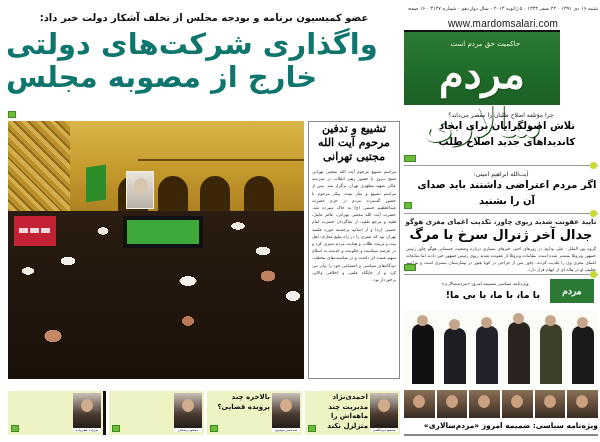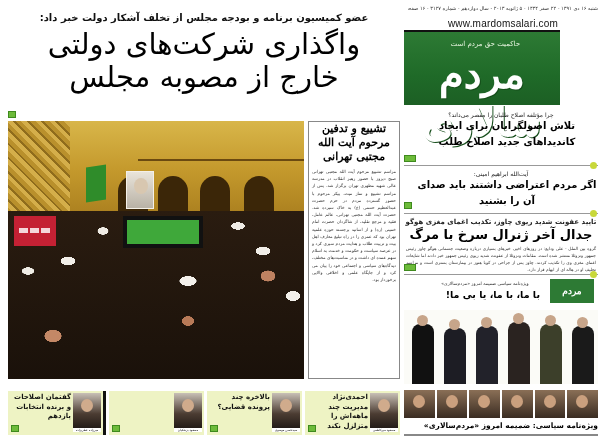--- a/index.html
+++ b/index.html
@@ -10,21 +10,21 @@
 
   
   .dateline { left: 408px; top: 5px; width: 190px; font-size: 5px; color: #333; text-align: center; white-space: nowrap; overflow: hidden; }
   .website { left: 408px; top: 18px; width: 190px; font-size: 10px; font-family: "Liberation Sans", sans-serif; direction: ltr; text-align: center; color: #111; letter-spacing: 0.2px; }
   .masthead { left: 404px; top: 30px; width: 156px; height: 75px; background: linear-gradient(180deg, #2d7a34 0%, #1f6a28 60%, #1c5f24 100%); border-top: 2px solid #111; }
   .masthead .motto { position: absolute; right: 40px; top: 8px; font-size: 7px; color: #e8f5e0; font-family: "DejaVu Serif", serif; }
   .masthead .logo { position: absolute; left: 0; right: 0; top: 18px; text-align: center; font-size: 40px; font-weight: bold; color: #ffffff; font-family: "DejaVu Serif", serif; line-height: 48px; text-shadow: 1px 1px 0 #154d1a; }
 
   
   .kicker { left: 8px; top: 12px; width: 392px; text-align: center; font-size: 10px; font-weight: bold; color: #111; }
-  .headline { left: 6px; top: 28px; width: 396px; text-align: center; font-size: 29px; font-weight: normal; line-height: 33px; color: #000000; font-family: "DejaVu Sans", sans-serif; letter-spacing: -0.5px; }
+  .headline { left: 6px; top: 28px; width: 396px; text-align: left; font-size: 29px; font-weight: bold; line-height: 33px; color: #0f766e; font-family: "DejaVu Sans", sans-serif; letter-spacing: -0.5px; }
 
   .page-tag { display: inline-block; width: 8px; height: 7px; background: #6dbb3a; border: 1px solid #3f8a1e; }
   .tag-lead { left: 8px; top: 111px; }
 
   
   .photo-main { left: 8px; top: 121px; width: 296px; height: 258px; overflow: hidden; background: #1a1208; }
   .photo-main .sky { position: absolute; left: 0; top: 0; width: 100%; height: 105px; background: linear-gradient(180deg, #d8b64a 0%, #c59a2d 45%, #a57a1c 100%); }
   .photo-main .tilework { position: absolute; left: 0; top: 0; width: 62px; height: 120px; background: repeating-linear-gradient(45deg, #b9902c 0 4px, #d4ae4a 4px 8px, #8f6c1c 8px 10px); }
   .photo-main .arch { position: absolute; top: 55px; width: 30px; height: 40px; background: #3b2608; border-radius: 15px 15px 0 0; }
   .photo-main .balcony { position: absolute; left: 130px; top: 30px; width: 170px; height: 10px; border-bottom: 2px solid #6b4a10; }
@@ -169,21 +169,20 @@
   <div class="face"></div>
 </div>
 <div class="abs supp-caption">ویژه‌نامه سیاسی: ضمیمه امروز «مردم‌سالاری»</div>
 <div class="abs supp-rule"></div>
 
 <div class="abs teasers">
   <div class="teaser first">
     <div class="teaser-img">
         <div class="cap">میرزاده عطریزاده</div>
       </div>
-    <div class="teaser-text">گفتمان اصلاحات و برنده انتخابات یازدهم</div>
     <span class="page-tag tag"></span>
   </div>
   <div class="teaser">
     <div class="teaser-img">
         <div class="cap">مسعود پزشکیان</div>
       </div>
     <span class="page-tag tag"></span>
   </div>
   <div class="teaser">
     <div class="teaser-img">

